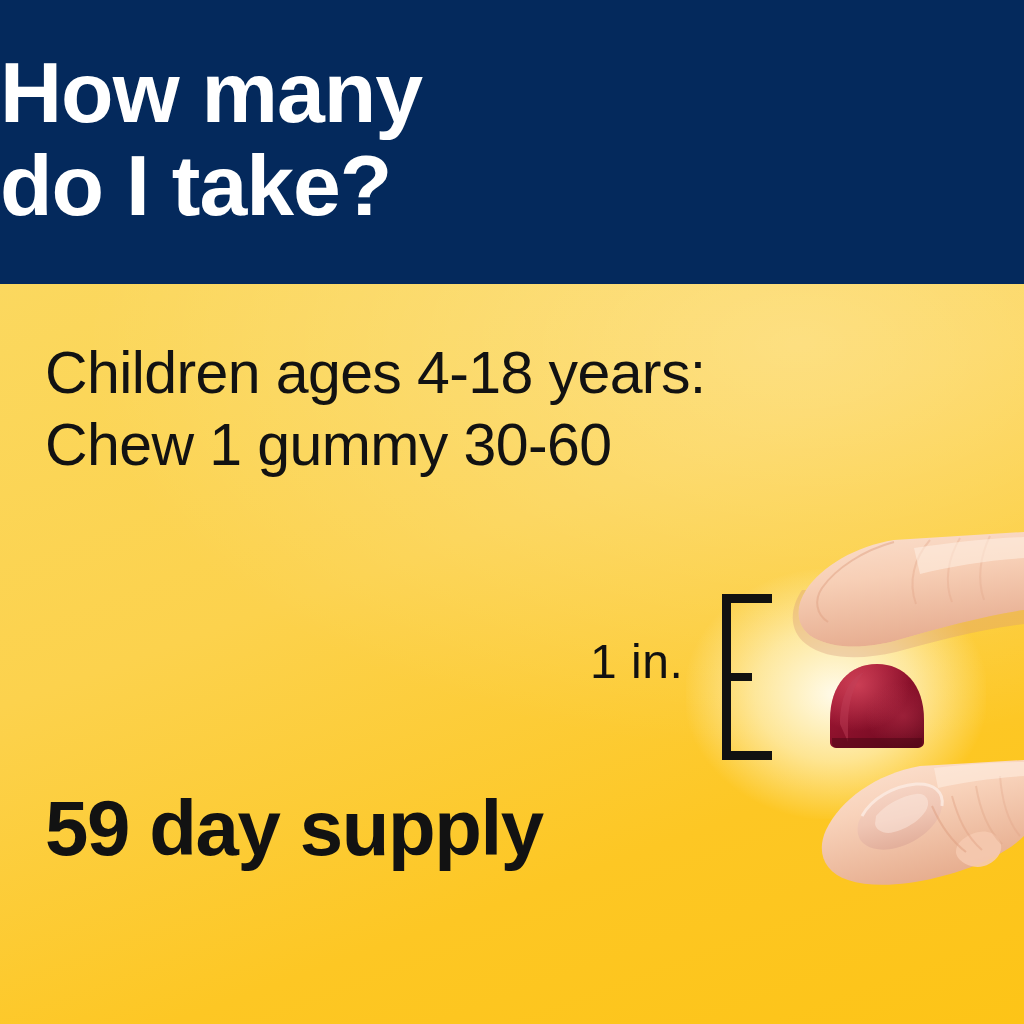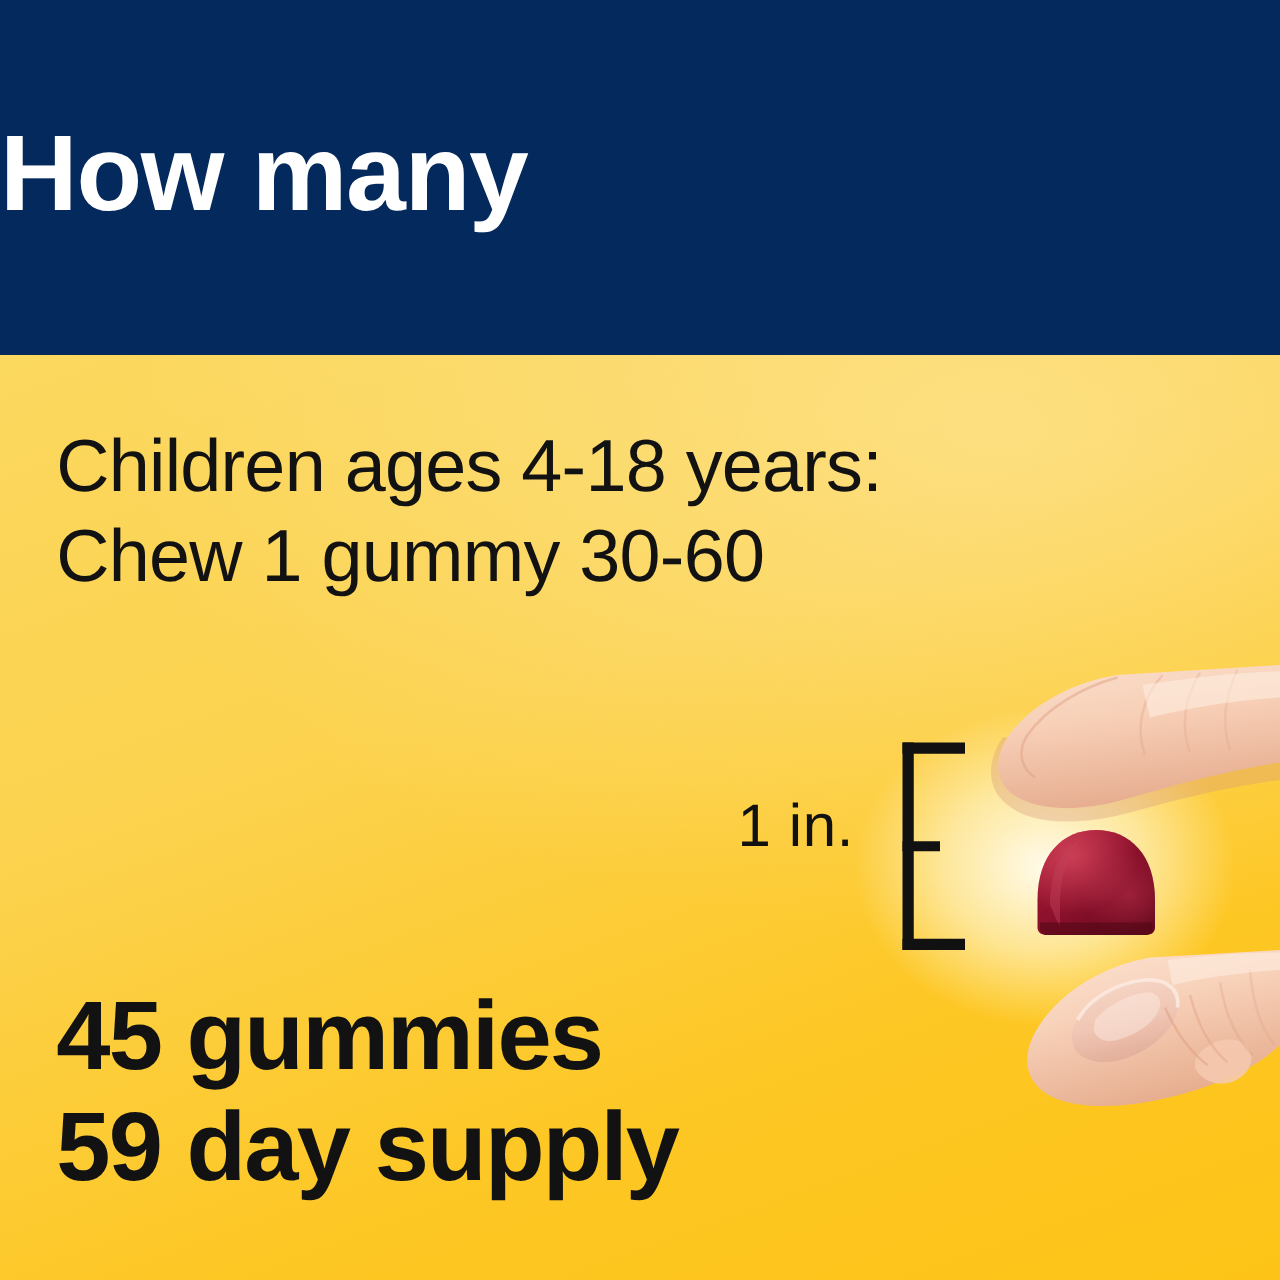--- a/index.html
+++ b/index.html
@@ -159,33 +159,33 @@
   }
   .photo svg { display: block; }
 </style>
 </head>
 <body>
 
 <div class="poster">
 
   <div class="header-band">
     <span class="header-line">How many</span>
+    <span class="header-line">do I take?</span>
   </div>
 
   <div class="body-area">
 
     <div class="gummy-glow"></div>
 
     <div class="instructions">
       <span class="ln">Children ages 4-18 years:</span>
       <span class="ln">Chew 1 gummy 30-60</span>
     </div>
 
     <div class="supply">
-      <span class="ln">45 gummies</span>
       <span class="ln">59 day supply</span>
     </div>
 
     <div class="measure">
       <span class="measure-label">1 in.</span>
       <div class="bracket">
         <span class="spine"></span>
         <span class="arm-top"></span>
         <span class="arm-mid"></span>
         <span class="arm-bot"></span>

